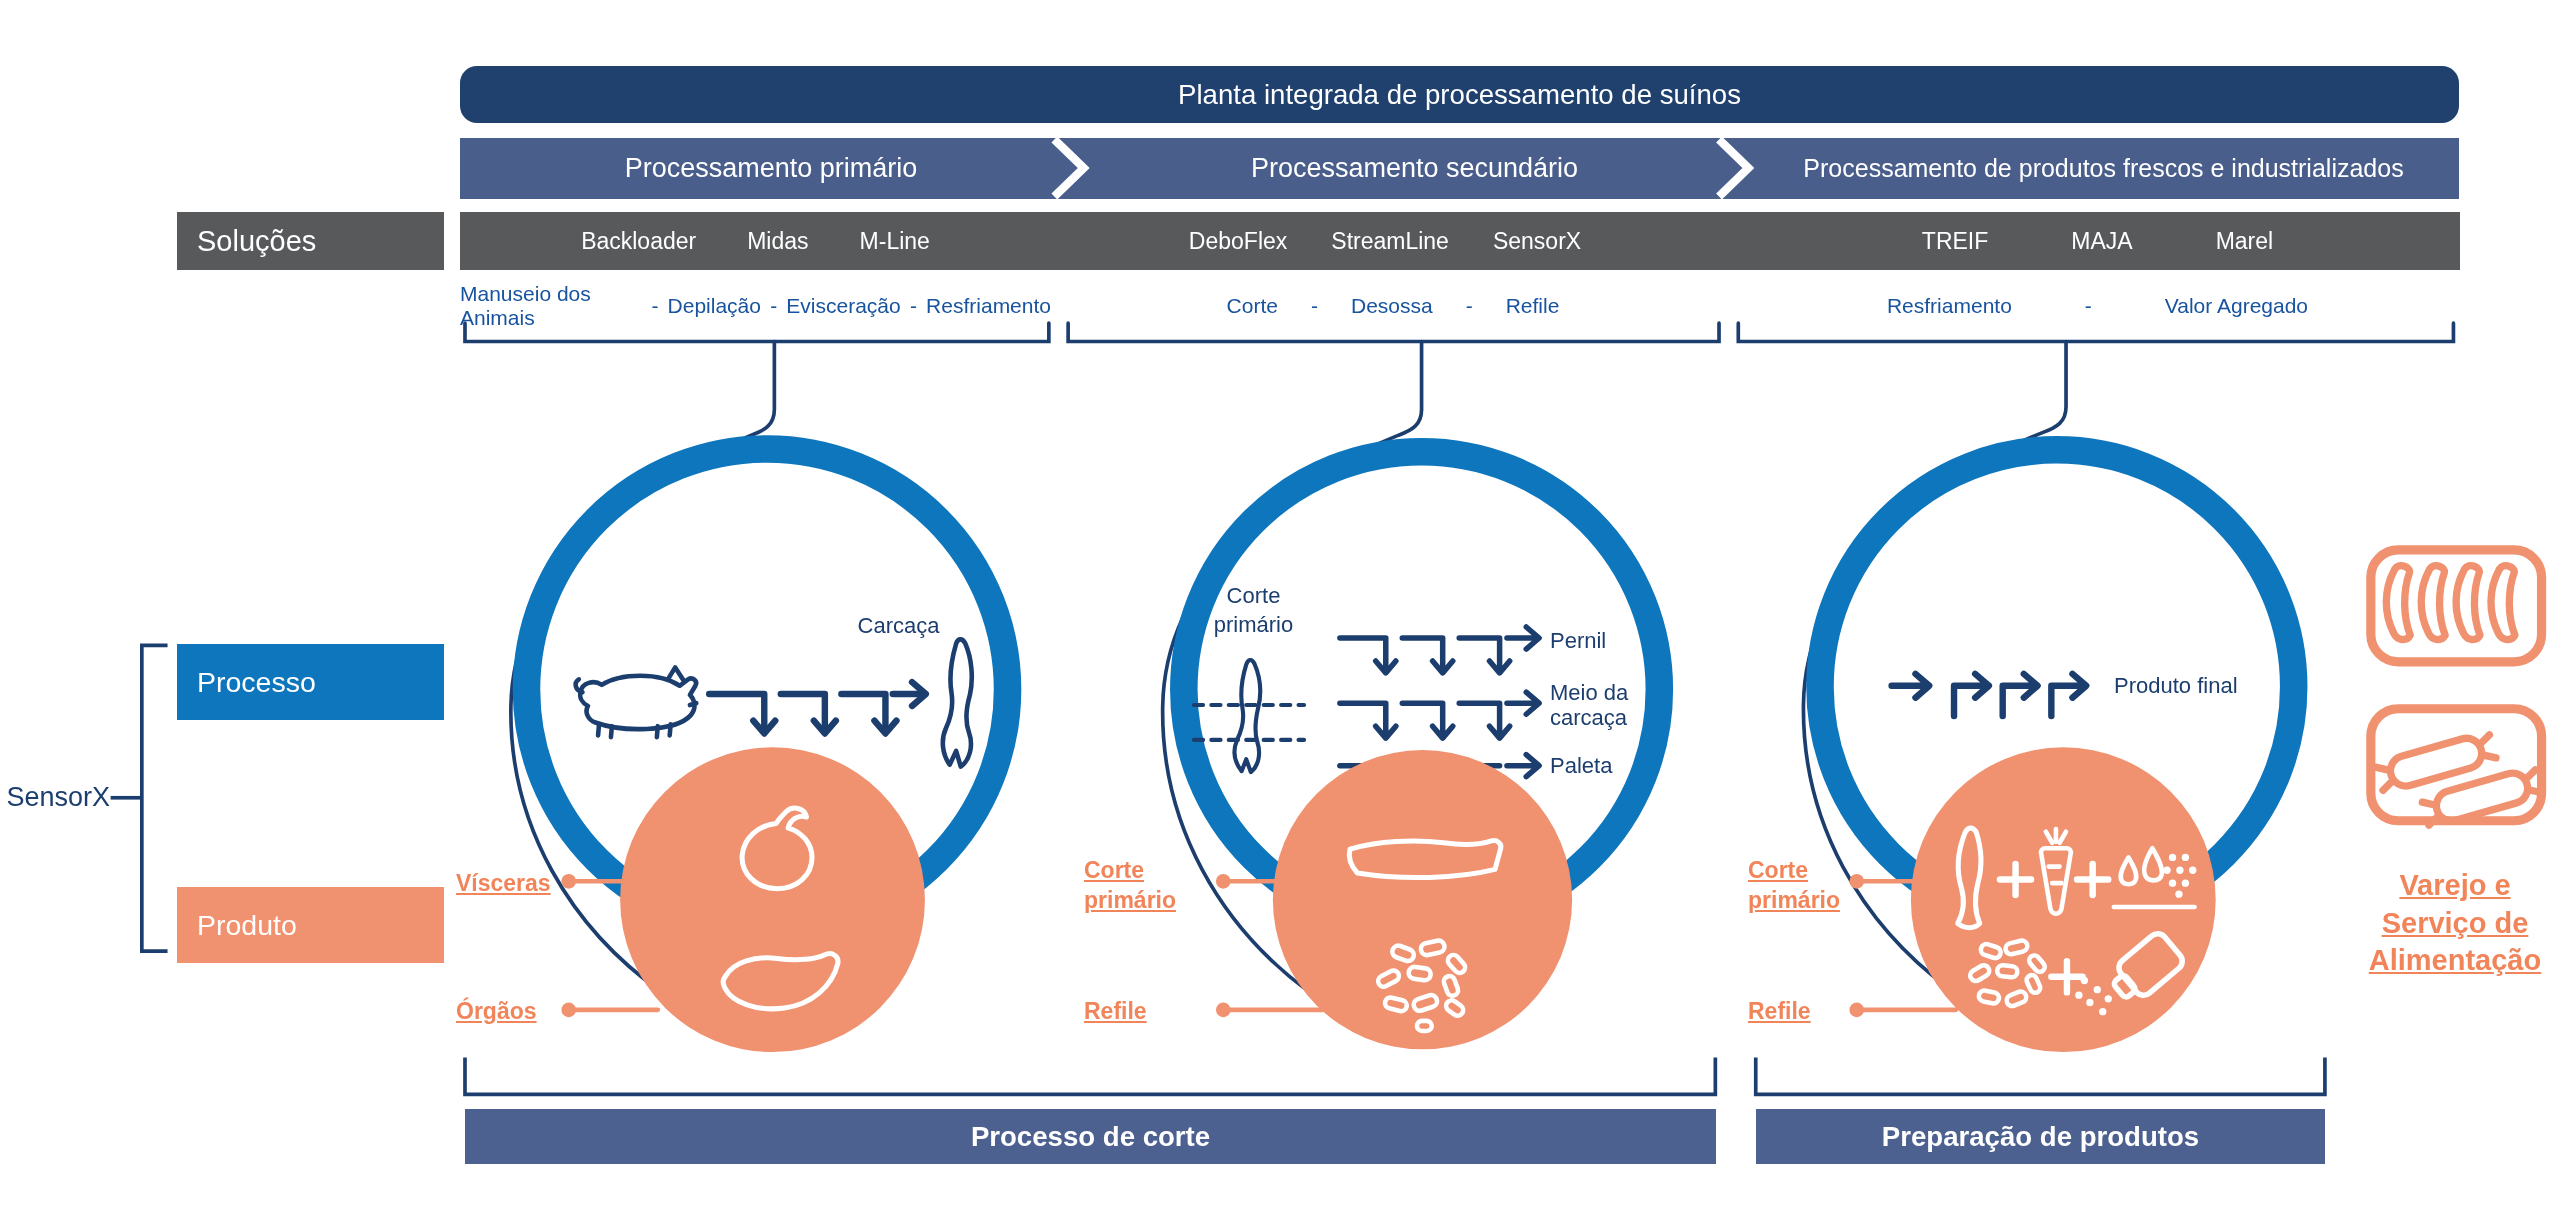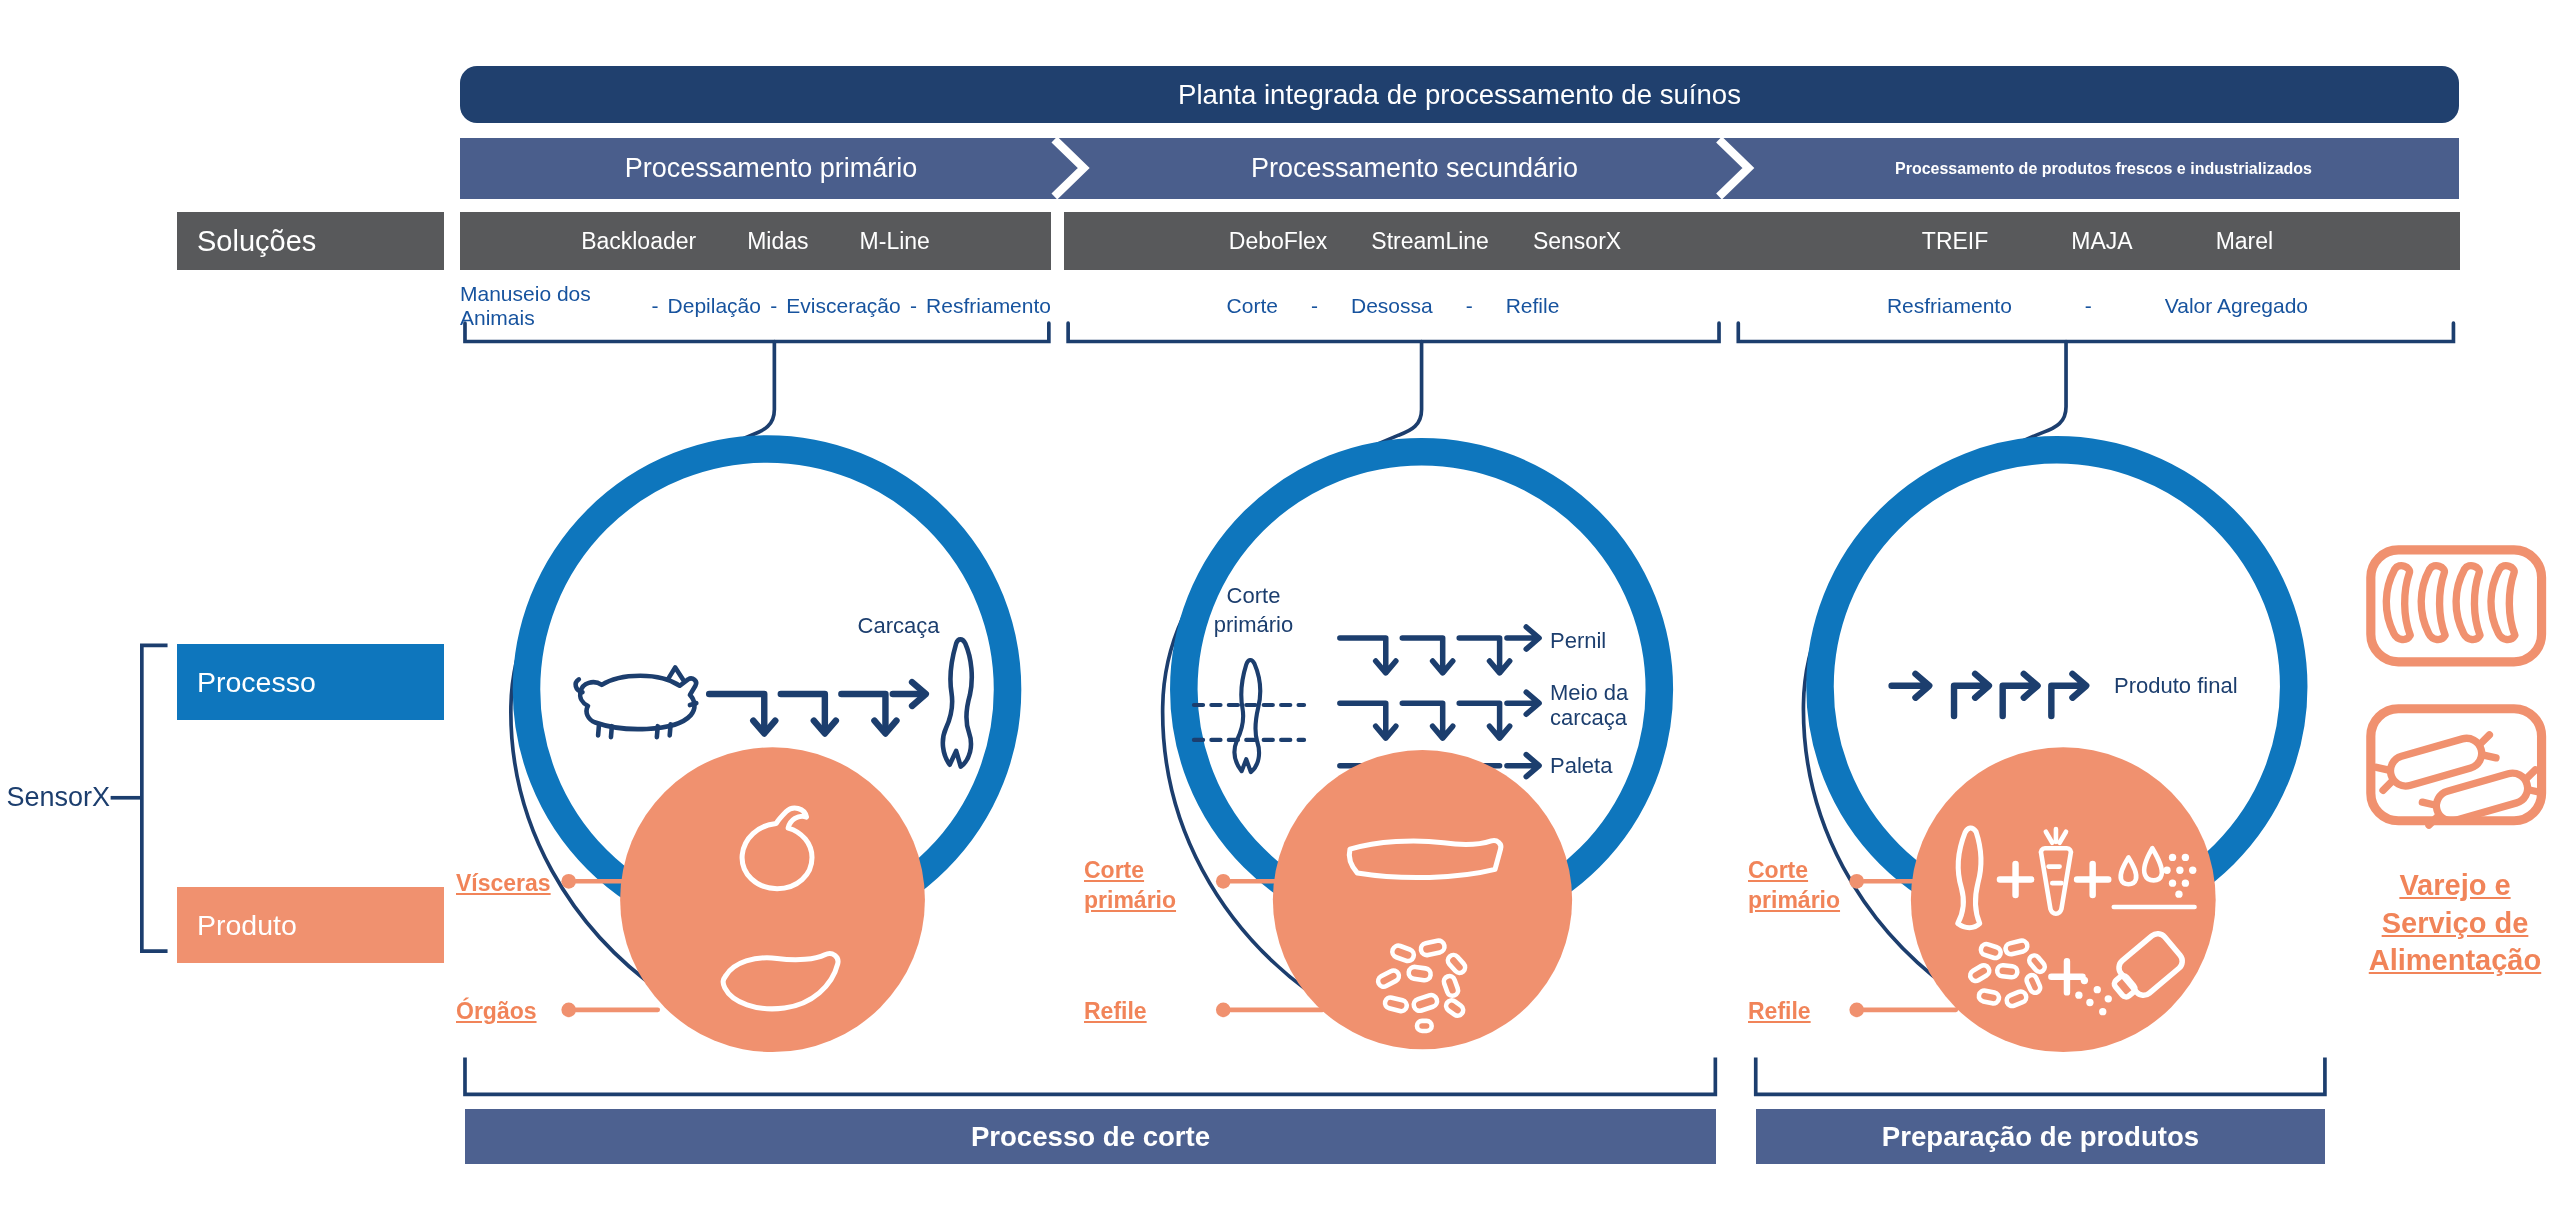--- a/index.html
+++ b/index.html
@@ -39,21 +39,21 @@
 
   <div class="abs solbox">
     <span>Soluções</span>
   </div>
 
   <div class="abs graybar" style="left:460px;width:591px;gap:51px;">
     <span>Backloader</span>
     <span>Midas</span>
     <span>M-Line</span>
   </div>
-  <div class="abs graybar" style="left:1064px;width:722px;gap:44px;">
+  <div class="abs graybar" style="left:1024px;width:722px;gap:44px;">
     <span>DeboFlex</span>
     <span>StreamLine</span>
     <span>SensorX</span>
   </div>
   <div class="abs graybar" style="left:1735px;width:725px;gap:83px;">
     <span>TREIF</span>
     <span>MAJA</span>
     <span>Marel</span>
   </div>
 
@@ -273,21 +273,21 @@
       </g>
     </g>
   </svg>
 
   <div class="abs chevlabel" style="left:460px;width:622px;">
     <span>Processamento primário</span>
   </div>
   <div class="abs chevlabel" style="left:1082px;width:665px;">
     <span>Processamento secundário</span>
   </div>
-  <div class="abs chevlabel" style="left:1747px;width:713px;font-size:16px;font-weight:bold;">
+  <div class="abs chevlabel" style="left:1747px;width:713px;font-size:25px;">
     <span>Processamento de produtos frescos e industrializados</span>
   </div>
 
   <div class="abs steps" style="left:460px;width:591px;gap:9.2px;">
     <span>Manuseio dos Animais</span>
       <span>-</span>
     <span>Depilação</span>
       <span>-</span>
     <span>Evisceração</span>
       <span>-</span>

